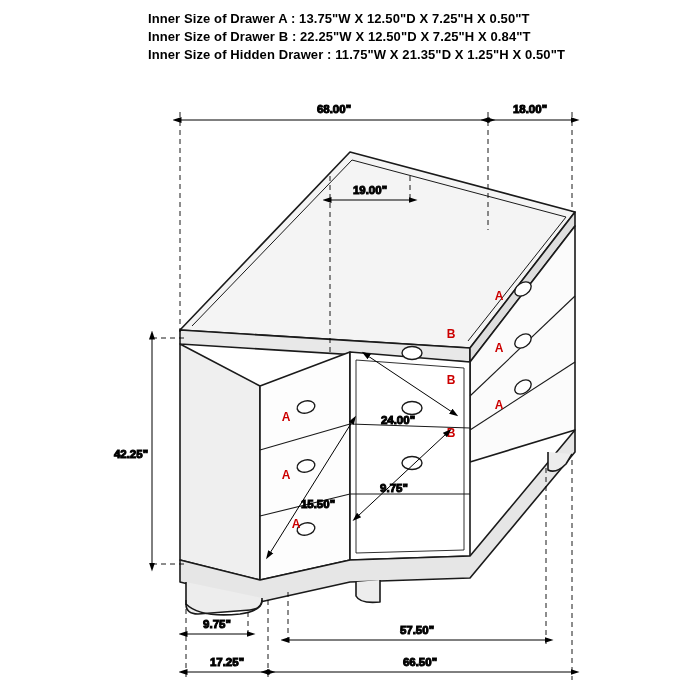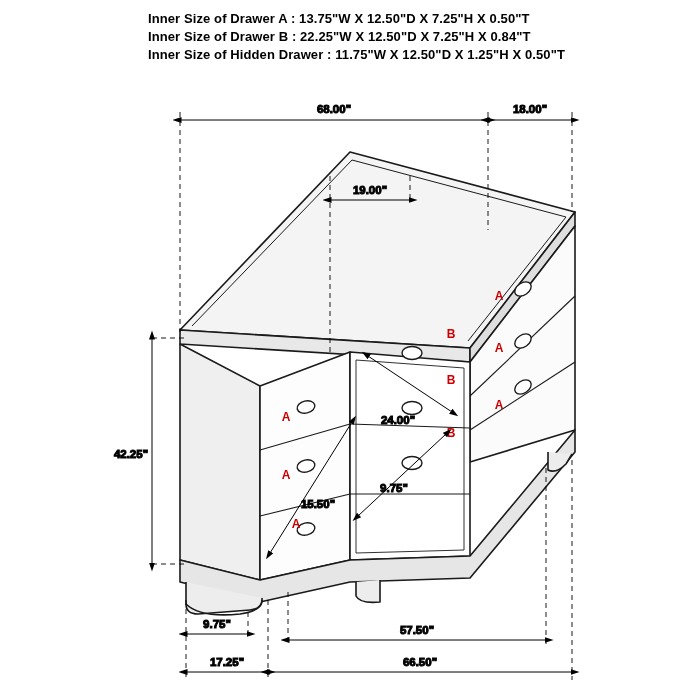--- a/index.html
+++ b/index.html
@@ -54,21 +54,21 @@
   }
 </style>
 </head>
 <body>
 
 <div id="root">
 
   <div class="spec-block">
     <div class="spec-line">Inner Size of Drawer A : 13.75"W X 12.50"D X 7.25"H X 0.50"T</div>
     <div class="spec-line">Inner Size of Drawer B : 22.25"W X 12.50"D X 7.25"H X 0.84"T</div>
-    <div class="spec-line">Inner Size of Hidden Drawer : 11.75"W X 12.50"D X 1.25"H X 0.50"T</div>
+    <div class="spec-line">Inner Size of Hidden Drawer : 11.75"W X 21.35"D X 1.25"H X 0.50"T</div>
   </div>
 
   <svg class="diagram" viewBox="0 0 700 700">
 
     <g fill="none" stroke="#1a1a1a" stroke-width="1.6" stroke-linejoin="round">
 
       <path d="M 180,330 L 350,152 L 575,212 L 470,348 Z" fill="#f4f4f4"></path>
       <path d="M 180,330 L 180,344 L 470,362 L 470,348 Z" fill="#e8e8e8"></path>
       <path d="M 470,348 L 575,212 L 575,226 L 470,362 Z" fill="#dedede"></path>
 

